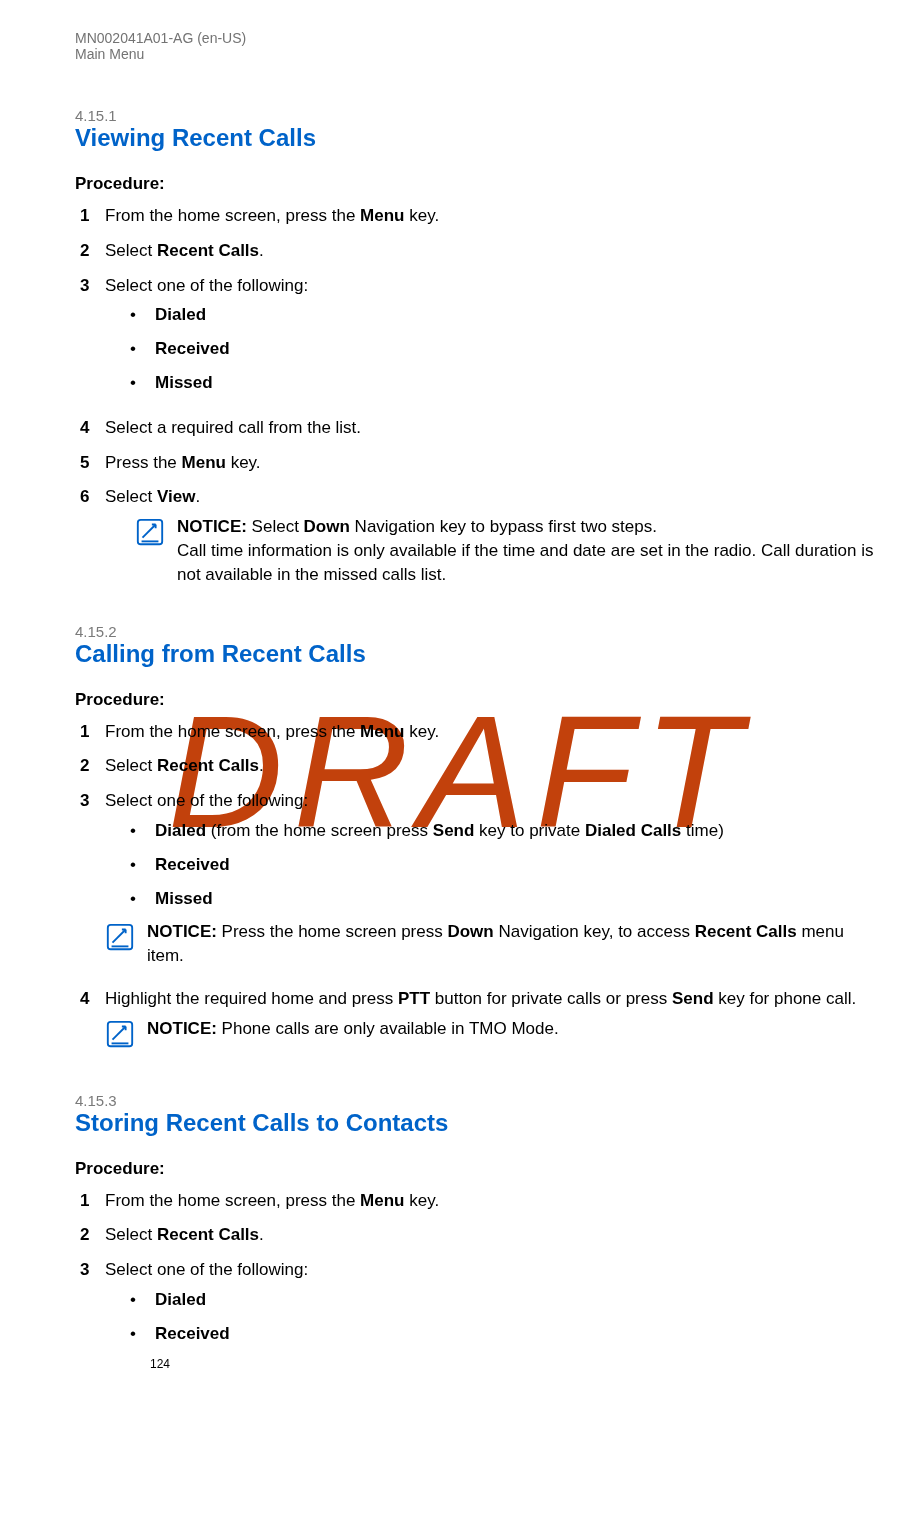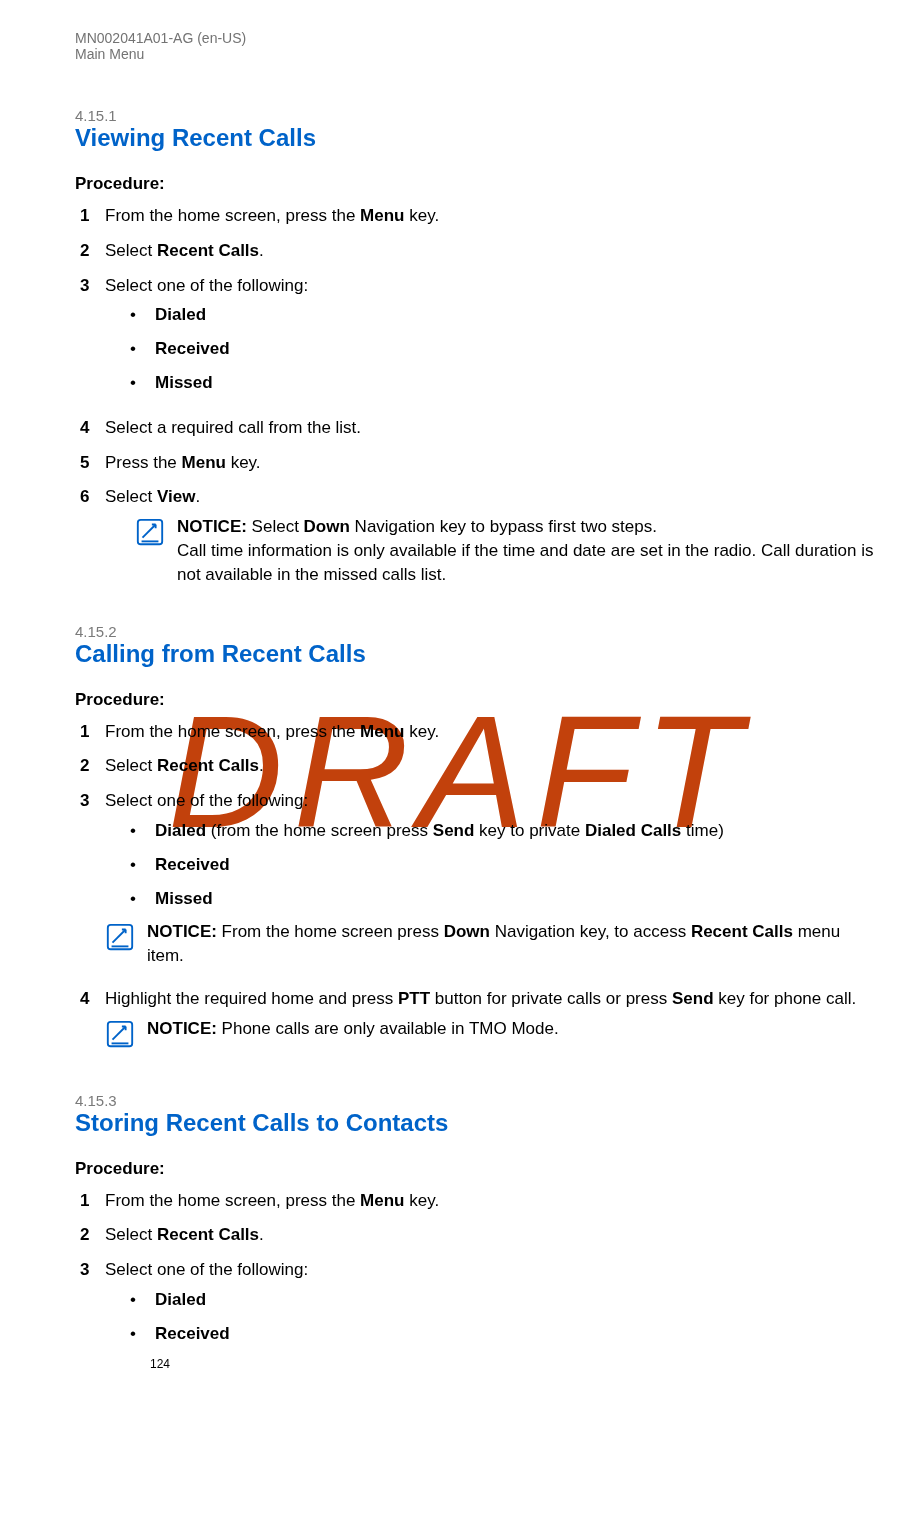--- a/index.html
+++ b/index.html
@@ -241,21 +241,21 @@
           <div class="notice-block" style="padding-left:0">
             <span class="notice-icon">
               <svg viewBox="0 0 32 32">
                   <rect x="3" y="3" width="26" height="26" rx="3" fill="none" stroke="#0063c9" stroke-width="2"></rect>
                   <path d="M8 22 L22 8" stroke="#0063c9" stroke-width="2"></path>
                   <path d="M22 8 L18 8 M22 8 L22 12" stroke="#0063c9" stroke-width="2" fill="none"></path>
                   <path d="M7 26 L25 26" stroke="#0063c9" stroke-width="2"></path>
                 </svg>
             </span>
             <span class="notice-text">
-              <b>NOTICE:</b><span> From the home screen press </span><b>Down</b><span> Navigation key, to access </span><b>Recent Calls</b><span> menu item.</span>
+              <b>NOTICE:</b><span> Press the home screen press </span><b>Down</b><span> Navigation key, to access </span><b>Recent Calls</b><span> menu item.</span>
             </span>
           </div>
         </span>
       </div>
 
       <div class="step">
         <span class="step-num">4</span>
         <span class="step-text">
           <span>Highlight the required home and press </span><b>PTT</b><span> button for private calls or press </span><b>Send</b><span> key for phone call.</span>
           <div class="notice-block" style="padding-left:0">

